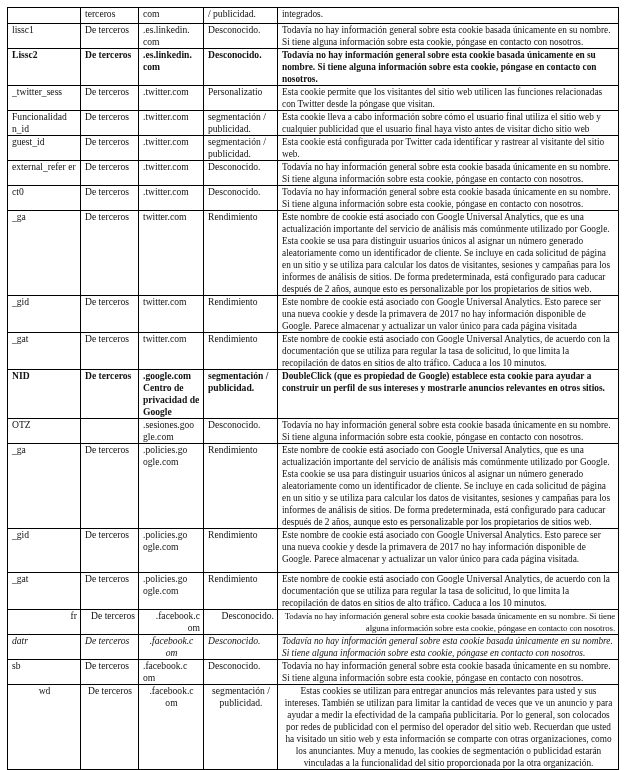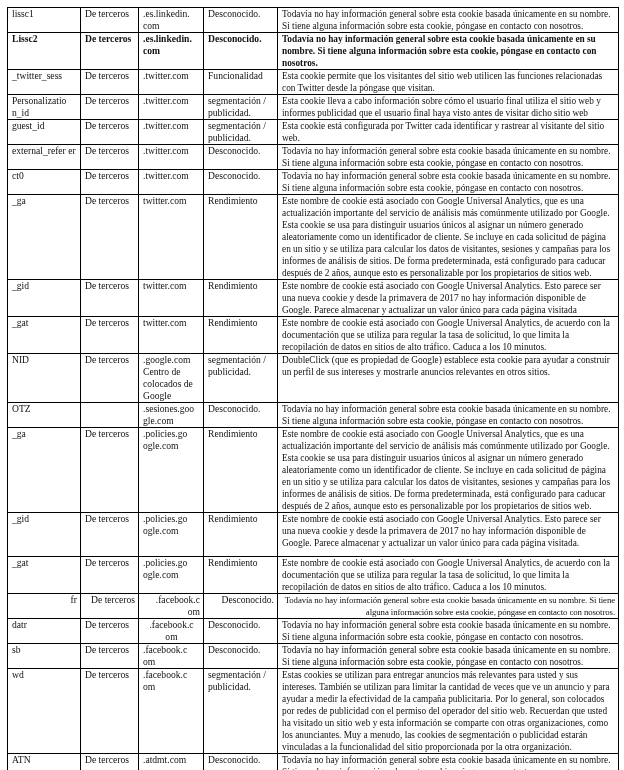--- a/index.html
+++ b/index.html
@@ -36,20 +36,37 @@
 <div class="page">
   <table class="cookies">
     <colgroup>
       <col class="c-name">
         <col class="c-type">
         <col class="c-domain">
         <col class="c-purpose">
         <col class="c-desc">
     </colgroup>
     <tbody id="cookie-rows">
+        <tr style="height: 16px;">
+          <td>
+            <span class="cell-text"></span>
+          </td>
+          <td>
+            <span class="cell-text">terceros</span>
+          </td>
+          <td>
+            <span class="cell-text">com</span>
+          </td>
+          <td>
+            <span class="cell-text">/ publicidad.</span>
+          </td>
+          <td class="desc">
+            <span class="cell-text">integrados.</span>
+          </td>
+        </tr>
         <tr style="height: 24px;">
           <td>
             <span class="cell-text">lissc1</span>
           </td>
           <td>
             <span class="cell-text">De terceros</span>
           </td>
           <td>
             <span class="cell-text">.es.linkedin. com</span>
           </td>
@@ -81,41 +98,41 @@
           <td>
             <span class="cell-text">_twitter_sess</span>
           </td>
           <td>
             <span class="cell-text">De terceros</span>
           </td>
           <td>
             <span class="cell-text">.twitter.com</span>
           </td>
           <td>
-            <span class="cell-text">Funcionalidad</span>
+            <span class="cell-text">Personalizatio</span>
           </td>
           <td class="desc">
             <span class="cell-text">Esta cookie permite que los visitantes del sitio web utilicen las funciones relacionadas con Twitter desde la póngase que visitan.</span>
           </td>
         </tr>
         <tr style="height: 24px;">
           <td>
-            <span class="cell-text">Personalizatio n_id</span>
+            <span class="cell-text">Funcionalidad n_id</span>
           </td>
           <td>
             <span class="cell-text">De terceros</span>
           </td>
           <td>
             <span class="cell-text">.twitter.com</span>
           </td>
           <td>
             <span class="cell-text">segmentación / publicidad.</span>
           </td>
           <td class="desc">
-            <span class="cell-text">Esta cookie lleva a cabo información sobre cómo el usuario final utiliza el sitio web y informes publicidad que el usuario final haya visto antes de visitar dicho sitio web</span>
+            <span class="cell-text">Esta cookie lleva a cabo información sobre cómo el usuario final utiliza el sitio web y cualquier publicidad que el usuario final haya visto antes de visitar dicho sitio web</span>
           </td>
         </tr>
         <tr style="height: 25px;">
           <td>
             <span class="cell-text">guest_id</span>
           </td>
           <td>
             <span class="cell-text">De terceros</span>
           </td>
           <td>
@@ -206,123 +223,123 @@
           <td>
             <span class="cell-text">twitter.com</span>
           </td>
           <td>
             <span class="cell-text">Rendimiento</span>
           </td>
           <td class="desc">
             <span class="cell-text">Este nombre de cookie está asociado con Google Universal Analytics, de acuerdo con la documentación que se utiliza para regular la tasa de solicitud, lo que limita la recopilación de datos en sitios de alto tráfico. Caduca a los 10 minutos.</span>
           </td>
         </tr>
+        <tr style="height: 44px; font-weight: bold;">
+          <td>
+            <span class="cell-text">NID</span>
+          </td>
+          <td>
+            <span class="cell-text">De terceros</span>
+          </td>
+          <td>
+            <span class="cell-text">.google.com Centro de privacidad de Google</span>
+          </td>
+          <td>
+            <span class="cell-text">segmentación / publicidad.</span>
+          </td>
+          <td class="desc">
+            <span class="cell-text">DoubleClick (que es propiedad de Google) establece esta cookie para ayudar a construir un perfil de sus intereses y mostrarle anuncios relevantes en otros sitios.</span>
+          </td>
+        </tr>
+        <tr style="height: 14px; margin-left: 31px;">
+          <td>
+            <span class="cell-text">OTZ</span>
+          </td>
+          <td>
+            <span class="cell-text"></span>
+          </td>
+          <td>
+            <span class="cell-text">.sesiones.goo gle.com</span>
+          </td>
+          <td>
+            <span class="cell-text">Desconocido.</span>
+          </td>
+          <td class="desc">
+            <span class="cell-text">Todavía no hay información general sobre esta cookie basada únicamente en su nombre. Si tiene alguna información sobre esta cookie, póngase en contacto con nosotros.</span>
+          </td>
+        </tr>
+        <tr style="height: 73px;">
+          <td>
+            <span class="cell-text">_ga</span>
+          </td>
+          <td>
+            <span class="cell-text">De terceros</span>
+          </td>
+          <td>
+            <span class="cell-text">.policies.go ogle.com</span>
+          </td>
+          <td>
+            <span class="cell-text">Rendimiento</span>
+          </td>
+          <td class="desc">
+            <span class="cell-text">Este nombre de cookie está asociado con Google Universal Analytics, que es una actualización importante del servicio de análisis más comúnmente utilizado por Google. Esta cookie se usa para distinguir usuarios únicos al asignar un número generado aleatoriamente como un identificador de cliente. Se incluye en cada solicitud de página en un sitio y se utiliza para calcular los datos de visitantes, sesiones y campañas para los informes de análisis de sitios. De forma predeterminada, está configurado para caducar después de 2 años, aunque esto es personalizable por los propietarios de sitios web.</span>
+          </td>
+        </tr>
         <tr style="height: 44px;">
           <td>
-            <span class="cell-text">NID</span>
-          </td>
-          <td>
-            <span class="cell-text">De terceros</span>
-          </td>
-          <td>
-            <span class="cell-text">.google.com Centro de colocados de Google</span>
-          </td>
-          <td>
-            <span class="cell-text">segmentación / publicidad.</span>
-          </td>
-          <td class="desc">
-            <span class="cell-text">DoubleClick (que es propiedad de Google) establece esta cookie para ayudar a construir un perfil de sus intereses y mostrarle anuncios relevantes en otros sitios.</span>
-          </td>
-        </tr>
-        <tr style="height: 14px; margin-left: 31px;">
-          <td>
-            <span class="cell-text">OTZ</span>
-          </td>
-          <td>
-            <span class="cell-text"></span>
-          </td>
-          <td>
-            <span class="cell-text">.sesiones.goo gle.com</span>
-          </td>
-          <td>
-            <span class="cell-text">Desconocido.</span>
-          </td>
-          <td class="desc">
-            <span class="cell-text">Todavía no hay información general sobre esta cookie basada únicamente en su nombre. Si tiene alguna información sobre esta cookie, póngase en contacto con nosotros.</span>
-          </td>
-        </tr>
-        <tr style="height: 73px;">
-          <td>
-            <span class="cell-text">_ga</span>
+            <span class="cell-text">_gid</span>
           </td>
           <td>
             <span class="cell-text">De terceros</span>
           </td>
           <td>
             <span class="cell-text">.policies.go ogle.com</span>
           </td>
           <td>
             <span class="cell-text">Rendimiento</span>
           </td>
           <td class="desc">
-            <span class="cell-text">Este nombre de cookie está asociado con Google Universal Analytics, que es una actualización importante del servicio de análisis más comúnmente utilizado por Google. Esta cookie se usa para distinguir usuarios únicos al asignar un número generado aleatoriamente como un identificador de cliente. Se incluye en cada solicitud de página en un sitio y se utiliza para calcular los datos de visitantes, sesiones y campañas para los informes de análisis de sitios. De forma predeterminada, está configurado para caducar después de 2 años, aunque esto es personalizable por los propietarios de sitios web.</span>
-          </td>
-        </tr>
-        <tr style="height: 44px;">
-          <td>
-            <span class="cell-text">_gid</span>
+            <span class="cell-text">Este nombre de cookie está asociado con Google Universal Analytics. Esto parece ser una nueva cookie y desde la primavera de 2017 no hay información disponible de Google. Parece almacenar y actualizar un valor único para cada página visitada.</span>
+          </td>
+        </tr>
+        <tr style="height: 36px;">
+          <td>
+            <span class="cell-text">_gat</span>
           </td>
           <td>
             <span class="cell-text">De terceros</span>
           </td>
           <td>
             <span class="cell-text">.policies.go ogle.com</span>
           </td>
           <td>
             <span class="cell-text">Rendimiento</span>
           </td>
           <td class="desc">
-            <span class="cell-text">Este nombre de cookie está asociado con Google Universal Analytics. Esto parece ser una nueva cookie y desde la primavera de 2017 no hay información disponible de Google. Parece almacenar y actualizar un valor único para cada página visitada.</span>
-          </td>
-        </tr>
-        <tr style="height: 36px;">
-          <td>
-            <span class="cell-text">_gat</span>
-          </td>
-          <td>
-            <span class="cell-text">De terceros</span>
-          </td>
-          <td>
-            <span class="cell-text">.policies.go ogle.com</span>
-          </td>
-          <td>
-            <span class="cell-text">Rendimiento</span>
-          </td>
-          <td class="desc">
             <span class="cell-text">Este nombre de cookie está asociado con Google Universal Analytics, de acuerdo con la documentación que se utiliza para regular la tasa de solicitud, lo que limita la recopilación de datos en sitios de alto tráfico. Caduca a los 10 minutos.</span>
           </td>
         </tr>
         <tr style="height: 25px; text-align: right;">
           <td>
             <span class="cell-text">fr</span>
           </td>
           <td>
             <span class="cell-text">De terceros</span>
           </td>
           <td>
             <span class="cell-text">.facebook.c om</span>
           </td>
           <td>
             <span class="cell-text">Desconocido.</span>
           </td>
           <td class="desc tight">
             <span class="cell-text">Todavía no hay información general sobre esta cookie basada únicamente en su nombre. Si tiene alguna información sobre esta cookie, póngase en contacto con nosotros.</span>
           </td>
         </tr>
-        <tr style="height: 23px;">
+        <tr style="height: 23px; font-style: italic;">
           <td>
             <span class="cell-text">datr</span>
           </td>
           <td>
             <span class="cell-text">De terceros</span>
           </td>
           <td class="center">
             <span class="cell-text">.facebook.c om</span>
           </td>
           <td>
@@ -342,21 +359,21 @@
           <td>
             <span class="cell-text">.facebook.c om</span>
           </td>
           <td>
             <span class="cell-text">Desconocido.</span>
           </td>
           <td class="desc">
             <span class="cell-text">Todavía no hay información general sobre esta cookie basada únicamente en su nombre. Si tiene alguna información sobre esta cookie, póngase en contacto con nosotros.</span>
           </td>
         </tr>
-        <tr style="height: 81px;">
+        <tr style="height: 81px; text-align: center;">
           <td>
             <span class="cell-text">wd</span>
           </td>
           <td>
             <span class="cell-text">De terceros</span>
           </td>
           <td>
             <span class="cell-text">.facebook.c om</span>
           </td>
           <td>

